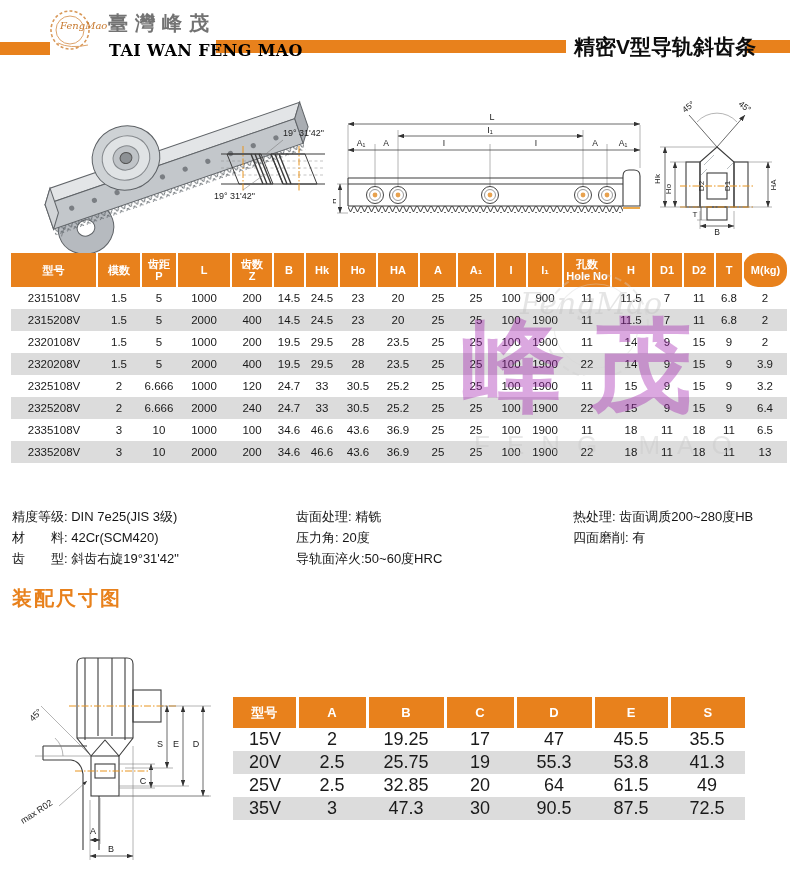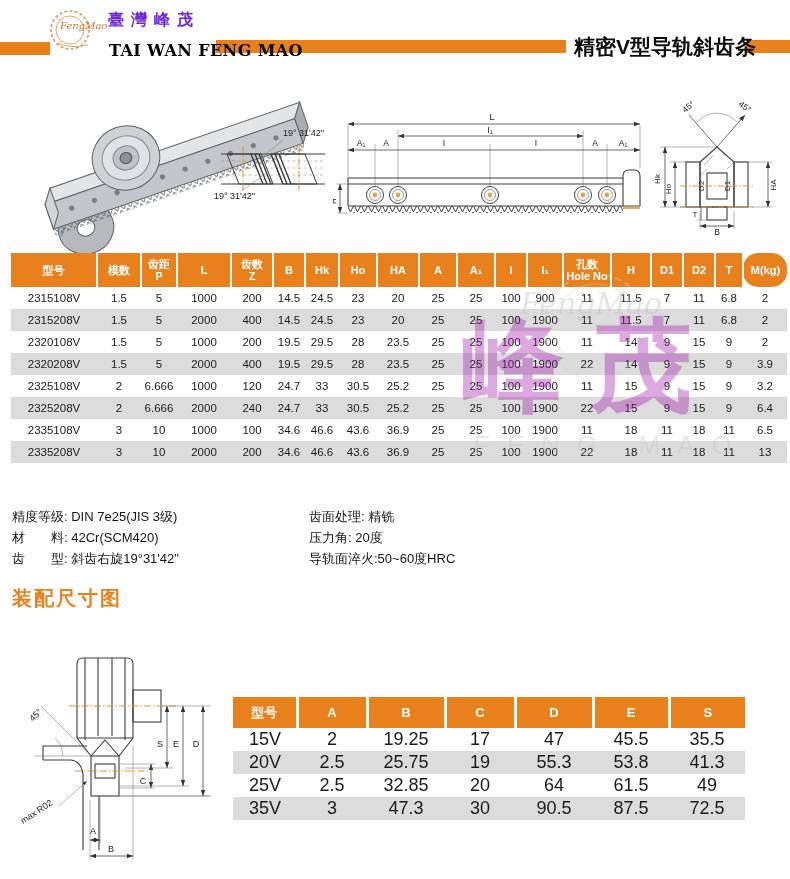--- a/index.html
+++ b/index.html
@@ -6,22 +6,22 @@
   html,body { margin:0; padding:0; background:#fff; }
   .page { position:relative; width:790px; height:879px; background:#fff; overflow:hidden;
           font-family:"Liberation Sans", sans-serif; color:#1a1a1a; }
 
   
   .bar { position:absolute; height:13px; background:var(--accent); }
   .bar-left  { left:0;   top:42px; width:50px; }
   .bar-mid   { left:216px; top:40px; width:350px; }
   .bar-right { left:747px; top:40px; width:43px; }
   .logo { position:absolute; left:46px; top:3px; width:62px; height:58px; }
-  .brand-cn { position:absolute; left:108px; top:10px; font-size:16px; font-weight:bold;
-              letter-spacing:7px; font-family:"DejaVu Serif", serif; color:#6d28d9; }
+  .brand-cn { position:absolute; left:108px; top:10px; font-size:20px; font-weight:bold;
+              letter-spacing:7px; font-family:"DejaVu Serif", serif; color:#737373; }
   .brand-en { position:absolute; left:109px; top:41px; font-size:16px; font-weight:bold;
               font-family:"DejaVu Serif", serif; color:#000; letter-spacing:0.4px; }
   .page-title { position:absolute; left:574px; top:33px; font-size:21px; font-weight:bold; color:#0d0d0d; }
 
   
   .drw { position:absolute; }
   .drw text { font-family:"Liberation Sans", sans-serif; fill:#222; }
   .dim { stroke:#444; stroke-width:0.8; fill:none; }
   .ext { stroke:#777; stroke-width:0.55; fill:none; }
   .ol  { stroke:#3c3c3c; stroke-width:1.1; fill:none; }
@@ -42,21 +42,21 @@
                opacity:.38; pointer-events:none; z-index:6; }
   .wm-script { position:absolute; left:70px; top:14px; font-size:30px; font-style:italic;
                color:#bdbdbd; font-family:"DejaVu Serif", serif; }
   .wm-cn { position:absolute; left:12px; top:42px; font-size:102px; font-weight:bold;
            letter-spacing:26px; color:#a21caf; font-family:"DejaVu Serif", serif; line-height:1; }
   .wm-en { position:absolute; left:24px; top:158px; font-size:26px; letter-spacing:17px; color:#c6c6c6; }
 
   
   .spec-col { position:absolute; top:506px; }
   .spec-line { font-size:13px; line-height:21px; white-space:nowrap; color:#151515; }
-  .c1 { left:12px; } .c2 { left:296px;margin-left:13px; } .c3 { left:573px; }
+  .c1 { left:12px; } .c2 { left:296px; } .c3 { left:573px; }
 
   .asm-title { position:absolute; left:12px; top:585px; font-size:20px; font-weight:bold;
                color:var(--accent); letter-spacing:2px; }
 
   
   .asm-table { position:absolute; left:233px; top:697px; width:512px; }
   .asm-table th { background:var(--accent); color:#fff; font-size:13px; font-weight:bold;
                   height:31px; padding:0; text-align:center; border-right:3px solid #fff; }
   .asm-table th:last-child { border-right:none; }
   .asm-table td { height:23px; font-size:18px; text-align:center; padding:0; }
@@ -475,20 +475,24 @@
   <div class="spec-col c1">
     <div class="spec-line">精度等级: DIN 7e25(JIS 3级)</div>
     <div class="spec-line">材　　料: 42Cr(SCM420)</div>
     <div class="spec-line">齿　　型: 斜齿右旋19°31'42"</div>
   </div>
   <div class="spec-col c2">
     <div class="spec-line">齿面处理: 精铣</div>
     <div class="spec-line">压力角: 20度</div>
     <div class="spec-line">导轨面淬火:50~60度HRC</div>
   </div>
+  <div class="spec-col c3">
+    <div class="spec-line">热处理: 齿面调质200~280度HB</div>
+    <div class="spec-line">四面磨削: 有</div>
+  </div>
 
   <div class="asm-title">装配尺寸图</div>
 
   <svg class="drw" style="left:15px; top:616px; width:215px; height:258px;" viewBox="0 0 215 258">
     <defs>
       <marker id="ava" markerWidth="9" markerHeight="6" refX="8" refY="3" orient="auto-start-reverse">
         <path d="M0,0 L8,3 L0,6 Z" fill="#333"></path>
       </marker>
     </defs>
 

